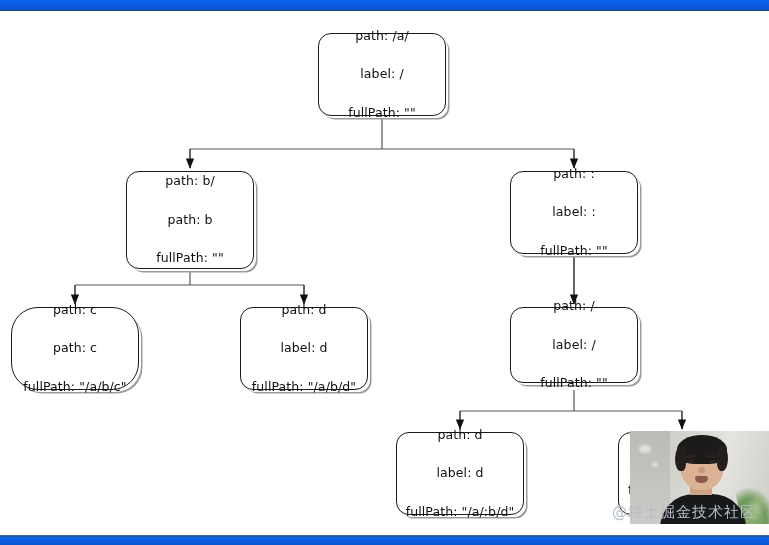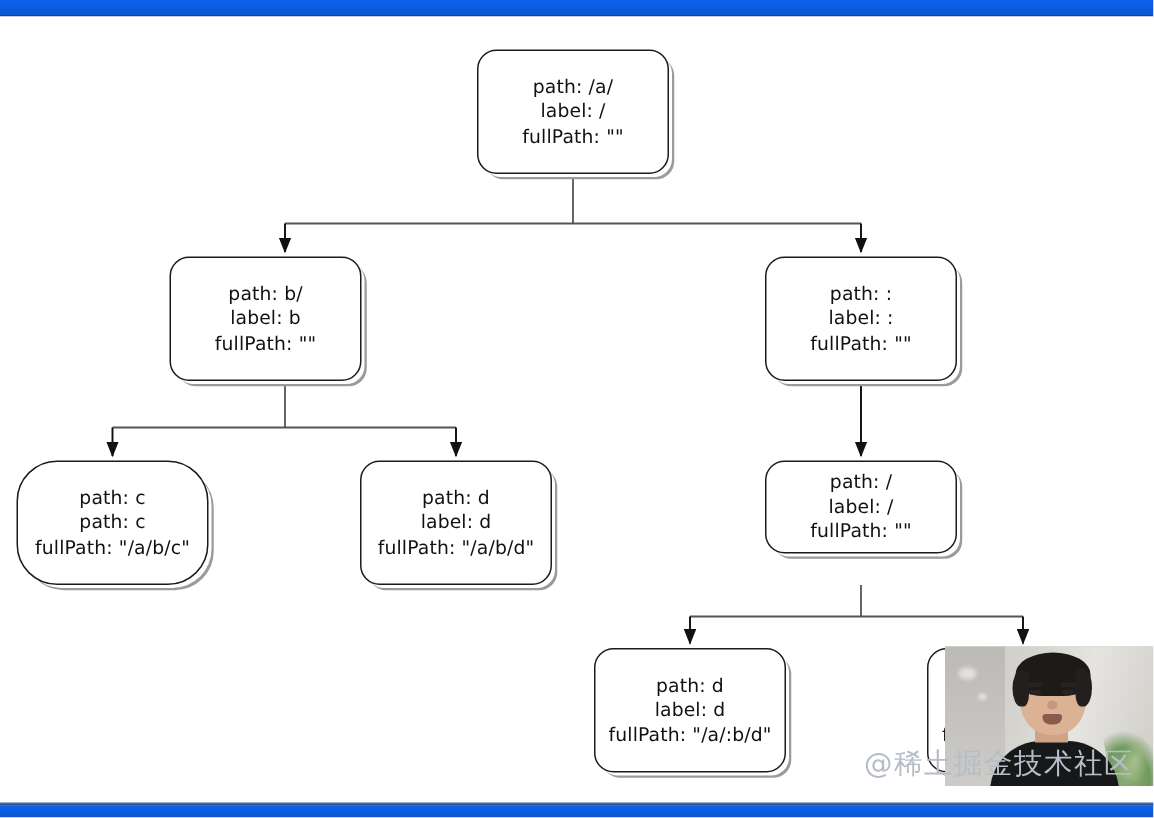--- a/index.html
+++ b/index.html
@@ -74,20 +74,21 @@
     box-sizing: border-box;
     background: #ffffff;
     border: 1.6px solid #1b1b1b;
     border-radius: 13px;
     box-shadow: 3px 3px 0 -1px #ffffff, 4.5px 4.5px 0 -1px #9b9b9b;
     display: flex;
     flex-direction: column;
     align-items: center;
     justify-content: center;
     z-index: 3;
+    gap: 22px;
   }
   .node .line {
     font-family: "DejaVu Sans", sans-serif;
     font-size: 12.5px;
     line-height: 16.5px;
     color: #111111;
     white-space: pre;
     letter-spacing: 0.1px;
   }
 
@@ -216,21 +217,21 @@
     border-radius: 50%;
     background: rgba(180,130,105,0.55);
   }
 
   
   #watermark {
     position: absolute;
     right: 13px;
     bottom: 14px;
     font-family: "DejaVu Sans", sans-serif;
-    font-size: 19px;
+    font-size: 15px;
     color: #b7bdc6;
     letter-spacing: 1px;
     z-index: 9;
     white-space: nowrap;
   }
 </style>
 </head>
 <body>
 
 <div id="stage">
@@ -269,23 +270,23 @@
       <path d="M460,400 L460,418" stroke="#111111" stroke-width="1.3" fill="none" marker-end="url(#arrow)"></path>
       <path d="M682,400 L682,418" stroke="#111111" stroke-width="1.3" fill="none" marker-end="url(#arrow)"></path>
     </svg>
 
     <div class="node" style="left:318px;top:22px;width:128px;height:83px;">
       <div class="line">path: /a/</div>
       <div class="line">label: /</div>
       <div class="line">fullPath: ""</div>
     </div>
 
-    <div class="node" style="left:113px;top:160px;width:128px;height:83px;">
+    <div class="node" style="left:126px;top:160px;width:128px;height:98px;">
       <div class="line">path: b/</div>
-      <div class="line">label: b</div>
+      <div class="line">path: b</div>
       <div class="line">fullPath: ""</div>
     </div>
 
     <div class="node" style="left:510px;top:160px;width:128px;height:83px;justify-content:center;">
       <div class="line">path: :</div>
       <div class="line">label: :</div>
       <div class="line">fullPath: ""</div>
     </div>
 
     <div class="node" style="left:11px;top:296px;width:128px;height:83px;border-radius:27px;">
@@ -293,21 +294,21 @@
       <div class="line">path: c</div>
       <div class="line">fullPath: "/a/b/c"</div>
     </div>
 
     <div class="node" style="left:240px;top:296px;width:128px;height:83px;">
       <div class="line">path: d</div>
       <div class="line">label: d</div>
       <div class="line">fullPath: "/a/b/d"</div>
     </div>
 
-    <div class="node" style="left:510px;top:296px;width:128px;height:62px;">
+    <div class="node" style="left:510px;top:296px;width:128px;height:76px;">
       <div class="line">path: /</div>
       <div class="line">label: /</div>
       <div class="line">fullPath: ""</div>
     </div>
 
     <div class="node" style="left:396px;top:421px;width:128px;height:83px;">
       <div class="line">path: d</div>
       <div class="line">label: d</div>
       <div class="line">fullPath: "/a/:b/d"</div>
     </div>

